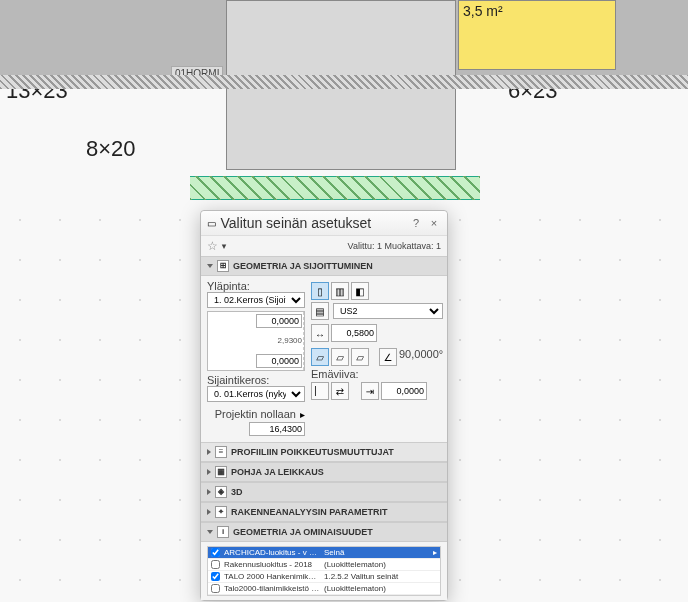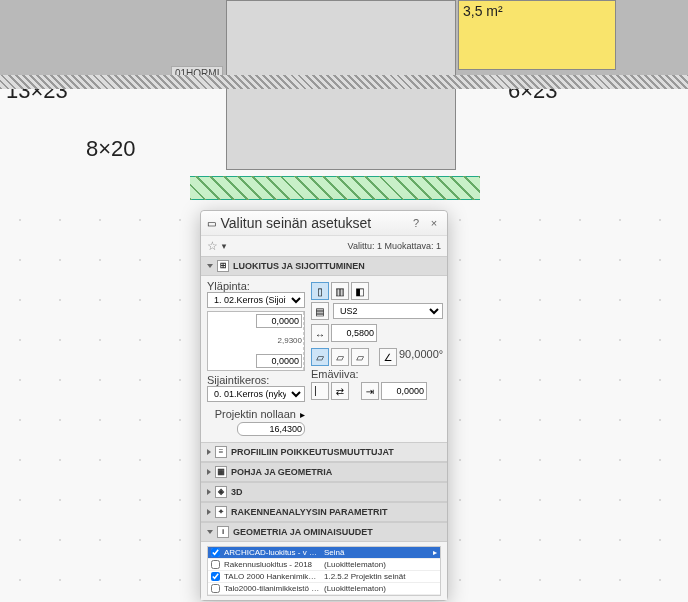--- a/index.html
+++ b/index.html
@@ -85,40 +85,40 @@
   <div class="subbar">
     <span class="star">☆</span>
     <span>▾</span>
     <span class="spacer"></span>
     <span>Valittu: 1 Muokattava: 1</span>
   </div>
 
   <div class="section-hdr">
     <span class="tri"></span>
     <span class="ico">⊞</span>
-    <span>LUOKITUS JA SIJOITTUMINEN</span>
+    <span>GEOMETRIA JA SIJOITTUMINEN</span>
   </div>
   <div class="section-body geom-body">
     <div class="geom-left">
       <div class="lbl">Yläpinta:</div>
       <select class="wide"><option>1. 02.Kerros (SijoitusKerros + 1)</option></select>
       <div class="wall-preview">
         <div class="sl"></div>
         <div class="val" style="top:2px;"><input class="numbox" value="0,0000" style=""></div>
         <div class="val" style="top:24px;">2,9300</div>
         <div class="val" style="bottom:2px;"><input class="numbox" value="0,0000" style=""></div>
       </div>
       <div class="lbl">Sijaintikeros:</div>
       <select class="wide"><option>0. 01.Kerros (nykyinen)</option></select>
       <div class="row" style="justify-content:flex-end;margin-top:6px;">
         <span class="lbl">Projektin nollaan</span>
         <span>▸</span>
       </div>
       <div class="row" style="justify-content:flex-end;">
-        <input class="numbox" style="width: 68px; border-radius: 6px;" value="16,4300">
+        <input class="numbox" style="width: 56px;" value="16,4300">
       </div>
     </div>
     <div class="geom-right">
       <div class="iconrow">
         <div class="iconbtn active">▯</div>
         <div class="iconbtn">▥</div>
         <div class="iconbtn">◧</div>
       </div>
       <div class="row">
         <div class="iconbtn">▤</div>
@@ -148,21 +148,21 @@
   </div>
 
   <div class="section-hdr" style="background:#e6e6e6;">
     <span class="triR"></span>
       <span class="ico">≡</span>
     <span>PROFIILIIN POIKKEUTUSMUUTTUJAT</span>
   </div>
   <div class="section-hdr">
     <span class="triR"></span>
       <span class="ico">▦</span>
-    <span>POHJA JA GEOMETRIA</span>
+    <span>POHJA JA LEIKKAUS</span>
   </div>
   <div class="section-hdr">
     <span class="triR"></span>
       <span class="ico">◈</span>
     <span>3D</span>
   </div>
   <div class="section-hdr">
     <span class="triR"></span>
       <span class="ico">⌖</span>
     <span>RAKENNEANALYYSIN PARAMETRIT</span>
@@ -181,21 +181,21 @@
         <span>▸</span>
       </div>
       <div class="class-row">
         <input type="checkbox" style="">
         <span class="class-name">Rakennusluokitus - 2018</span>
         <span class="class-val">(Luokittelematon)</span>
       </div>
       <div class="class-row">
         <input type="checkbox" checked="" style="">
         <span class="class-name">TALO 2000 Hankenimikkeistö - 2...</span>
-        <span class="class-val">1.2.5.2 Projektin seinät</span>
+        <span class="class-val">1.2.5.2 Valitun seinät</span>
       </div>
       <div class="class-row">
         <input type="checkbox" style="">
         <span class="class-name">Talo2000-tilanimikkeistö - v 1.0</span>
         <span class="class-val">(Luokittelematon)</span>
       </div>
     </div>
 
   </div>
 

